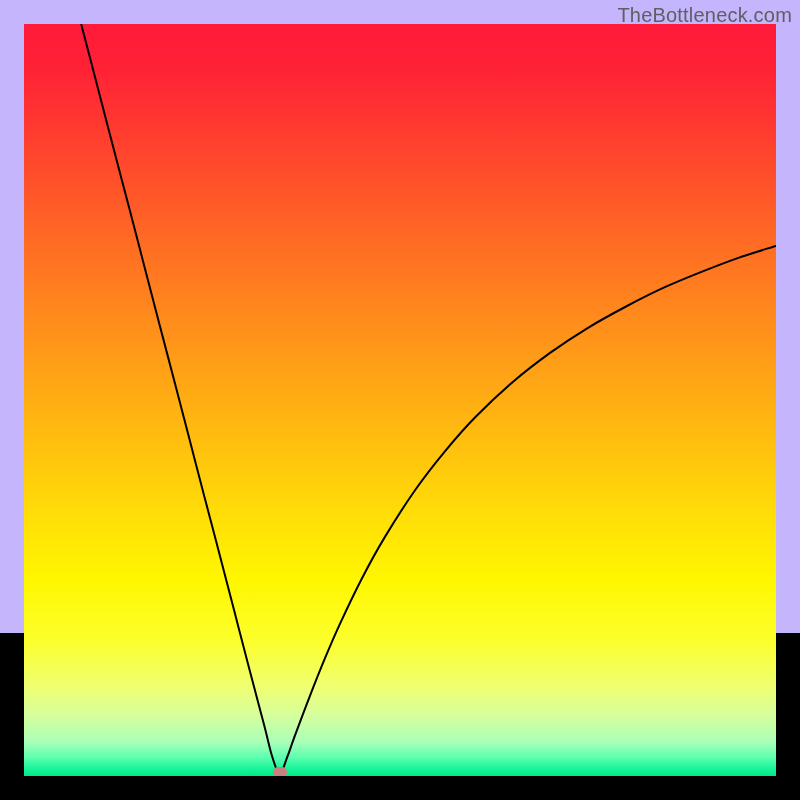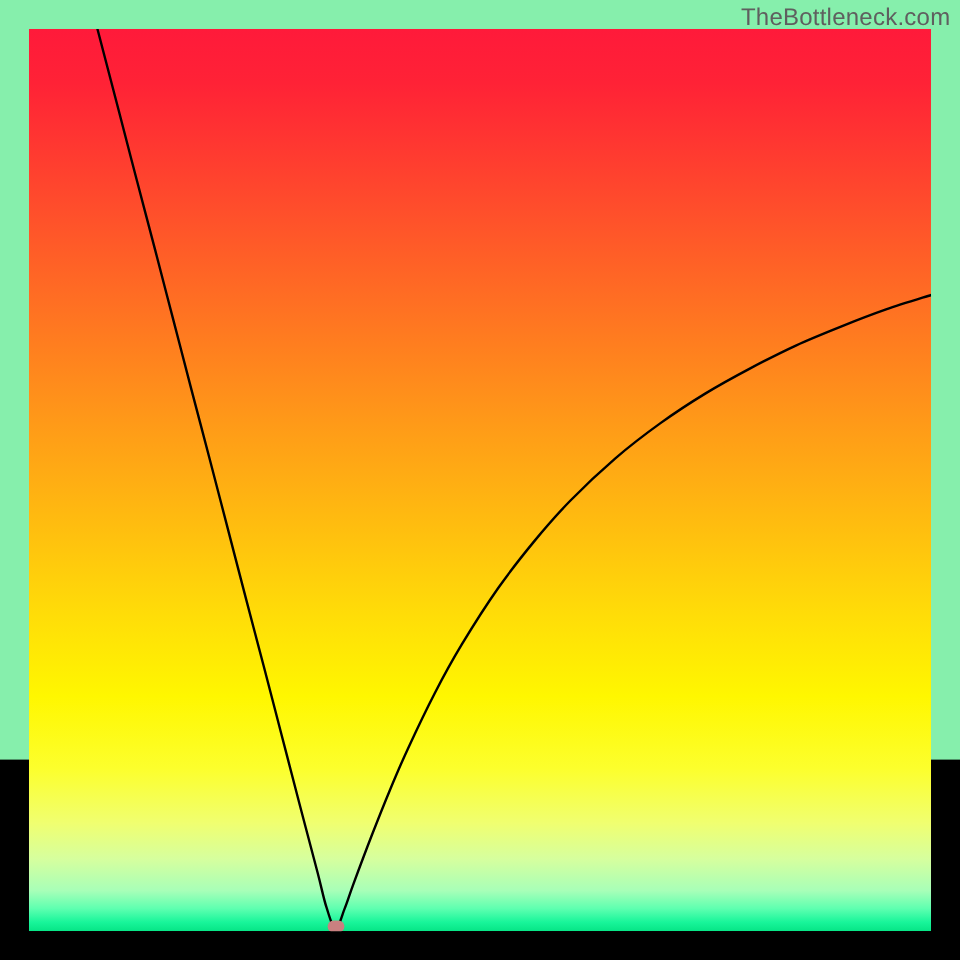--- a/index.html
+++ b/index.html
@@ -9,21 +9,21 @@
     background: #000;
     position: relative;
     font-family: Arial, sans-serif;
   }
   .frame {
     position: absolute;
     top: 0;
     left: 0;
     width: 800px;
     height: 633px;
-    background: #86efac;
+    background: #c4b5fd;
   }
   .plot-area {
     position: absolute;
     top: 24px;
     left: 24px;
     width: 752px;
     height: 752px;
     overflow: hidden;
   }
   .gradient-bg {

